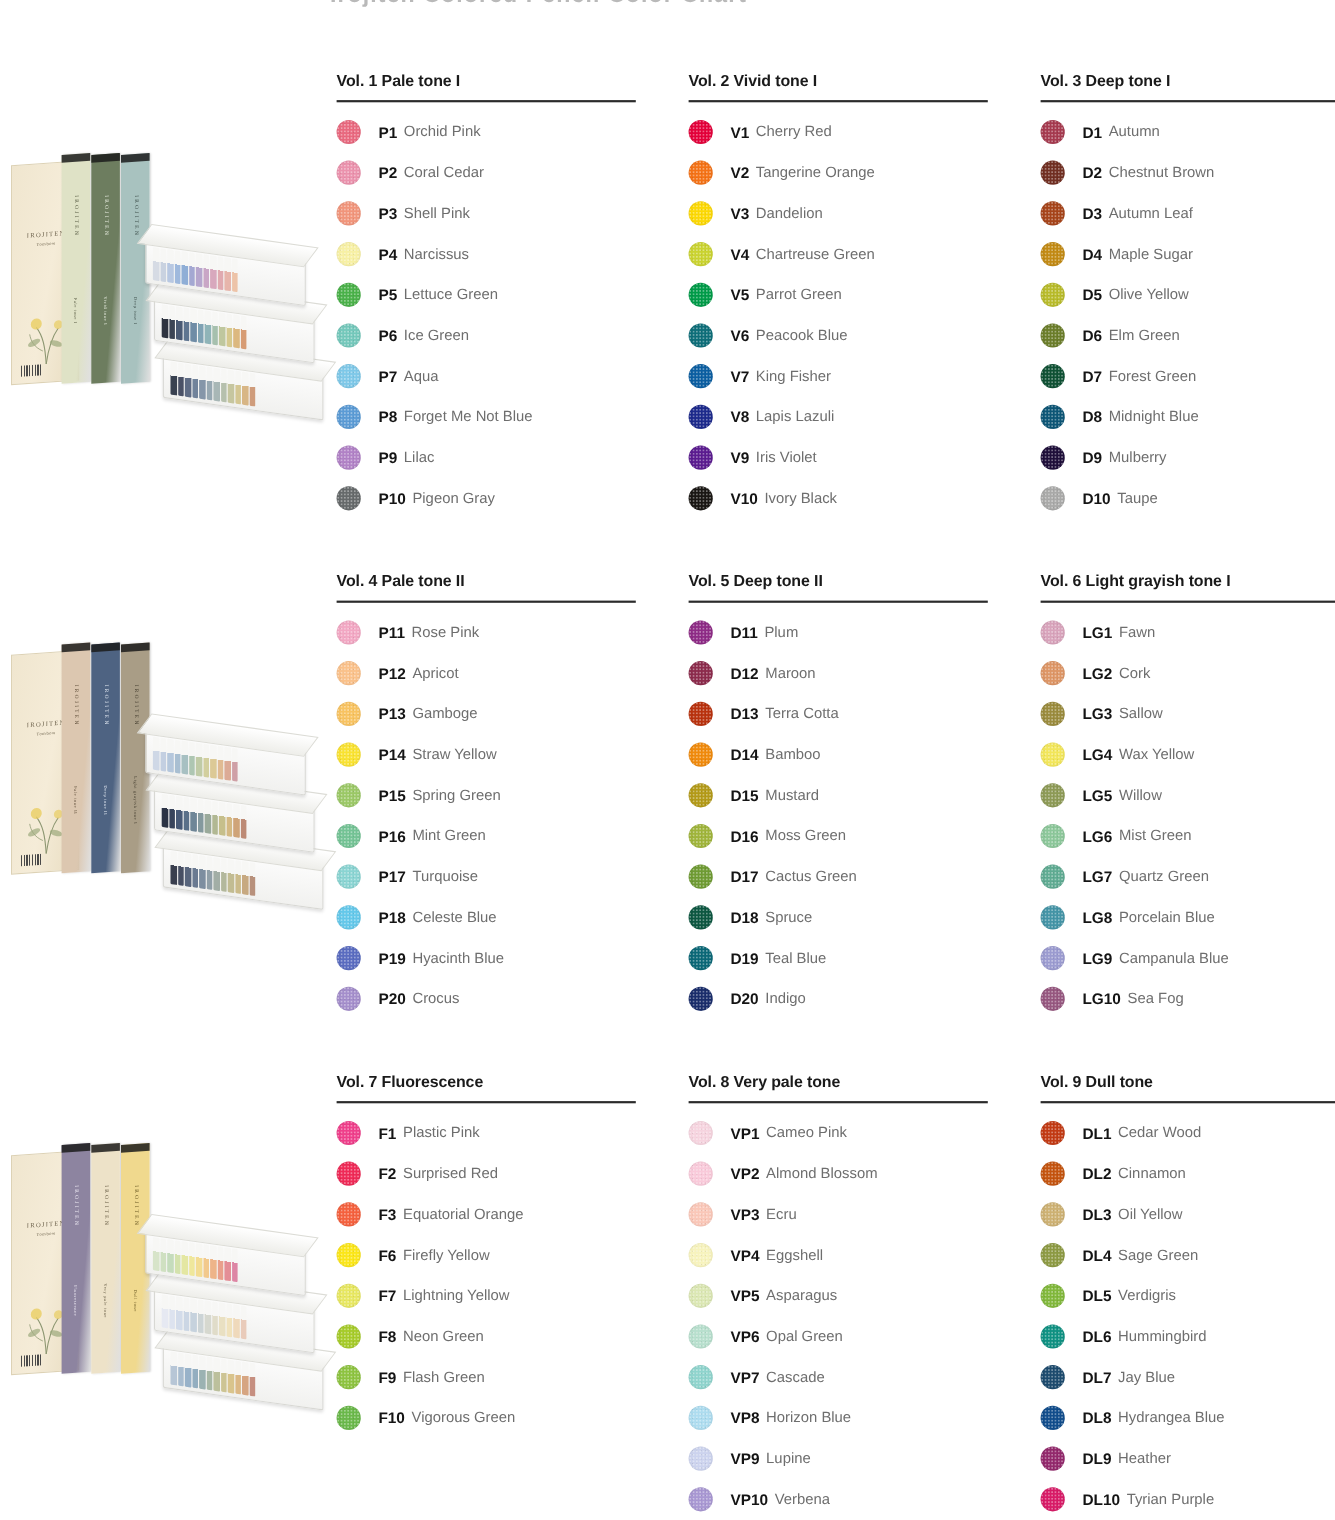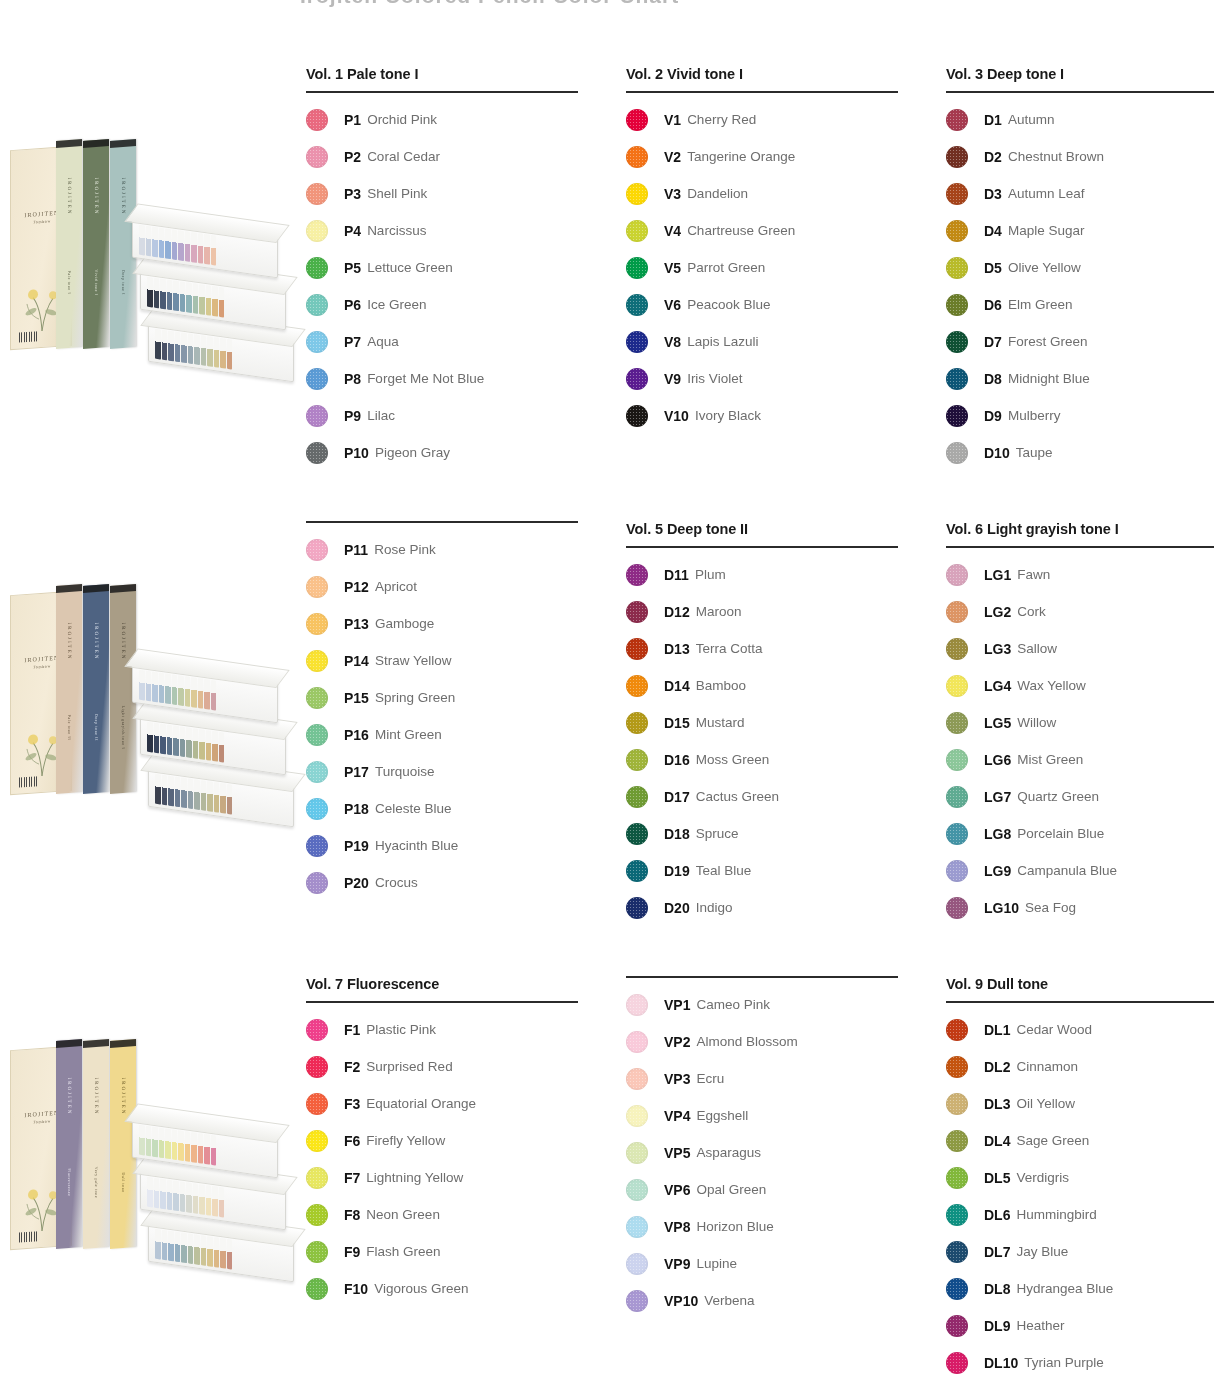--- a/index.html
+++ b/index.html
@@ -392,20 +392,25 @@
             <span class="swatch" style="background: rgb(0, 155, 72);"></span>
             <span class="code">V5</span>
             <span class="cname">Parrot Green</span>
           </li>
           <li class="swatch-row">
             <span class="swatch" style="background: rgb(14, 110, 121);"></span>
             <span class="code">V6</span>
             <span class="cname">Peacook Blue</span>
           </li>
           <li class="swatch-row">
+            <span class="swatch" style="background: rgb(11, 94, 161);"></span>
+            <span class="code">V7</span>
+            <span class="cname">King Fisher</span>
+          </li>
+          <li class="swatch-row">
             <span class="swatch" style="background: rgb(29, 42, 140);"></span>
             <span class="code">V8</span>
             <span class="cname">Lapis Lazuli</span>
           </li>
           <li class="swatch-row">
             <span class="swatch" style="background: rgb(91, 28, 144);"></span>
             <span class="code">V9</span>
             <span class="cname">Iris Violet</span>
           </li>
           <li class="swatch-row">
@@ -548,20 +553,21 @@
             <i style="background: linear-gradient(rgb(247, 247, 245) 0px, rgb(247, 247, 245) 42%, rgb(162, 174, 166) 42%, rgb(162, 174, 166) 100%);"></i>
             <i style="background: linear-gradient(rgb(247, 247, 245) 0px, rgb(247, 247, 245) 42%, rgb(179, 184, 156) 42%, rgb(179, 184, 156) 100%);"></i>
             <i style="background: linear-gradient(rgb(247, 247, 245) 0px, rgb(247, 247, 245) 42%, rgb(194, 188, 146) 42%, rgb(194, 188, 146) 100%);"></i>
             <i style="background: linear-gradient(rgb(247, 247, 245) 0px, rgb(247, 247, 245) 42%, rgb(203, 187, 138) 42%, rgb(203, 187, 138) 100%);"></i>
             <i style="background: linear-gradient(rgb(247, 247, 245) 0px, rgb(247, 247, 245) 42%, rgb(199, 169, 129) 42%, rgb(199, 169, 129) 100%);"></i>
             <i style="background: linear-gradient(rgb(247, 247, 245) 0px, rgb(247, 247, 245) 42%, rgb(184, 145, 124) 42%, rgb(184, 145, 124) 100%);"></i>
           </div>
         </div>
       </div>
       <div class="vol c1">
+        <div class="vol-title">Vol. 4 Pale tone II</div>
         <div class="vol-rule"></div>
         <ul class="swatch-list">
           <li class="swatch-row">
             <span class="swatch" style="background: rgb(242, 167, 195);"></span>
             <span class="code">P11</span>
             <span class="cname">Rose Pink</span>
           </li>
           <li class="swatch-row">
             <span class="swatch" style="background: rgb(250, 193, 138);"></span>
             <span class="code">P12</span>
@@ -844,20 +850,21 @@
             <span class="cname">Flash Green</span>
           </li>
           <li class="swatch-row">
             <span class="swatch" style="background: rgb(106, 184, 74);"></span>
             <span class="code">F10</span>
             <span class="cname">Vigorous Green</span>
           </li>
         </ul>
       </div>
       <div class="vol c2">
+        <div class="vol-title">Vol. 8 Very pale tone</div>
         <div class="vol-rule"></div>
         <ul class="swatch-list">
           <li class="swatch-row">
             <span class="swatch" style="background: rgb(246, 212, 223);"></span>
             <span class="code">VP1</span>
             <span class="cname">Cameo Pink</span>
           </li>
           <li class="swatch-row">
             <span class="swatch" style="background: rgb(249, 202, 218);"></span>
             <span class="code">VP2</span>
@@ -875,20 +882,25 @@
           </li>
           <li class="swatch-row">
             <span class="swatch" style="background: rgb(219, 231, 179);"></span>
             <span class="code">VP5</span>
             <span class="cname">Asparagus</span>
           </li>
           <li class="swatch-row">
             <span class="swatch" style="background: rgb(183, 223, 205);"></span>
             <span class="code">VP6</span>
             <span class="cname">Opal Green</span>
+          </li>
+          <li class="swatch-row">
+            <span class="swatch" style="background: rgb(143, 212, 205);"></span>
+            <span class="code">VP7</span>
+            <span class="cname">Cascade</span>
           </li>
           <li class="swatch-row">
             <span class="swatch" style="background: rgb(173, 220, 239);"></span>
             <span class="code">VP8</span>
             <span class="cname">Horizon Blue</span>
           </li>
           <li class="swatch-row">
             <span class="swatch" style="background: rgb(204, 211, 238);"></span>
             <span class="code">VP9</span>
             <span class="cname">Lupine</span>

